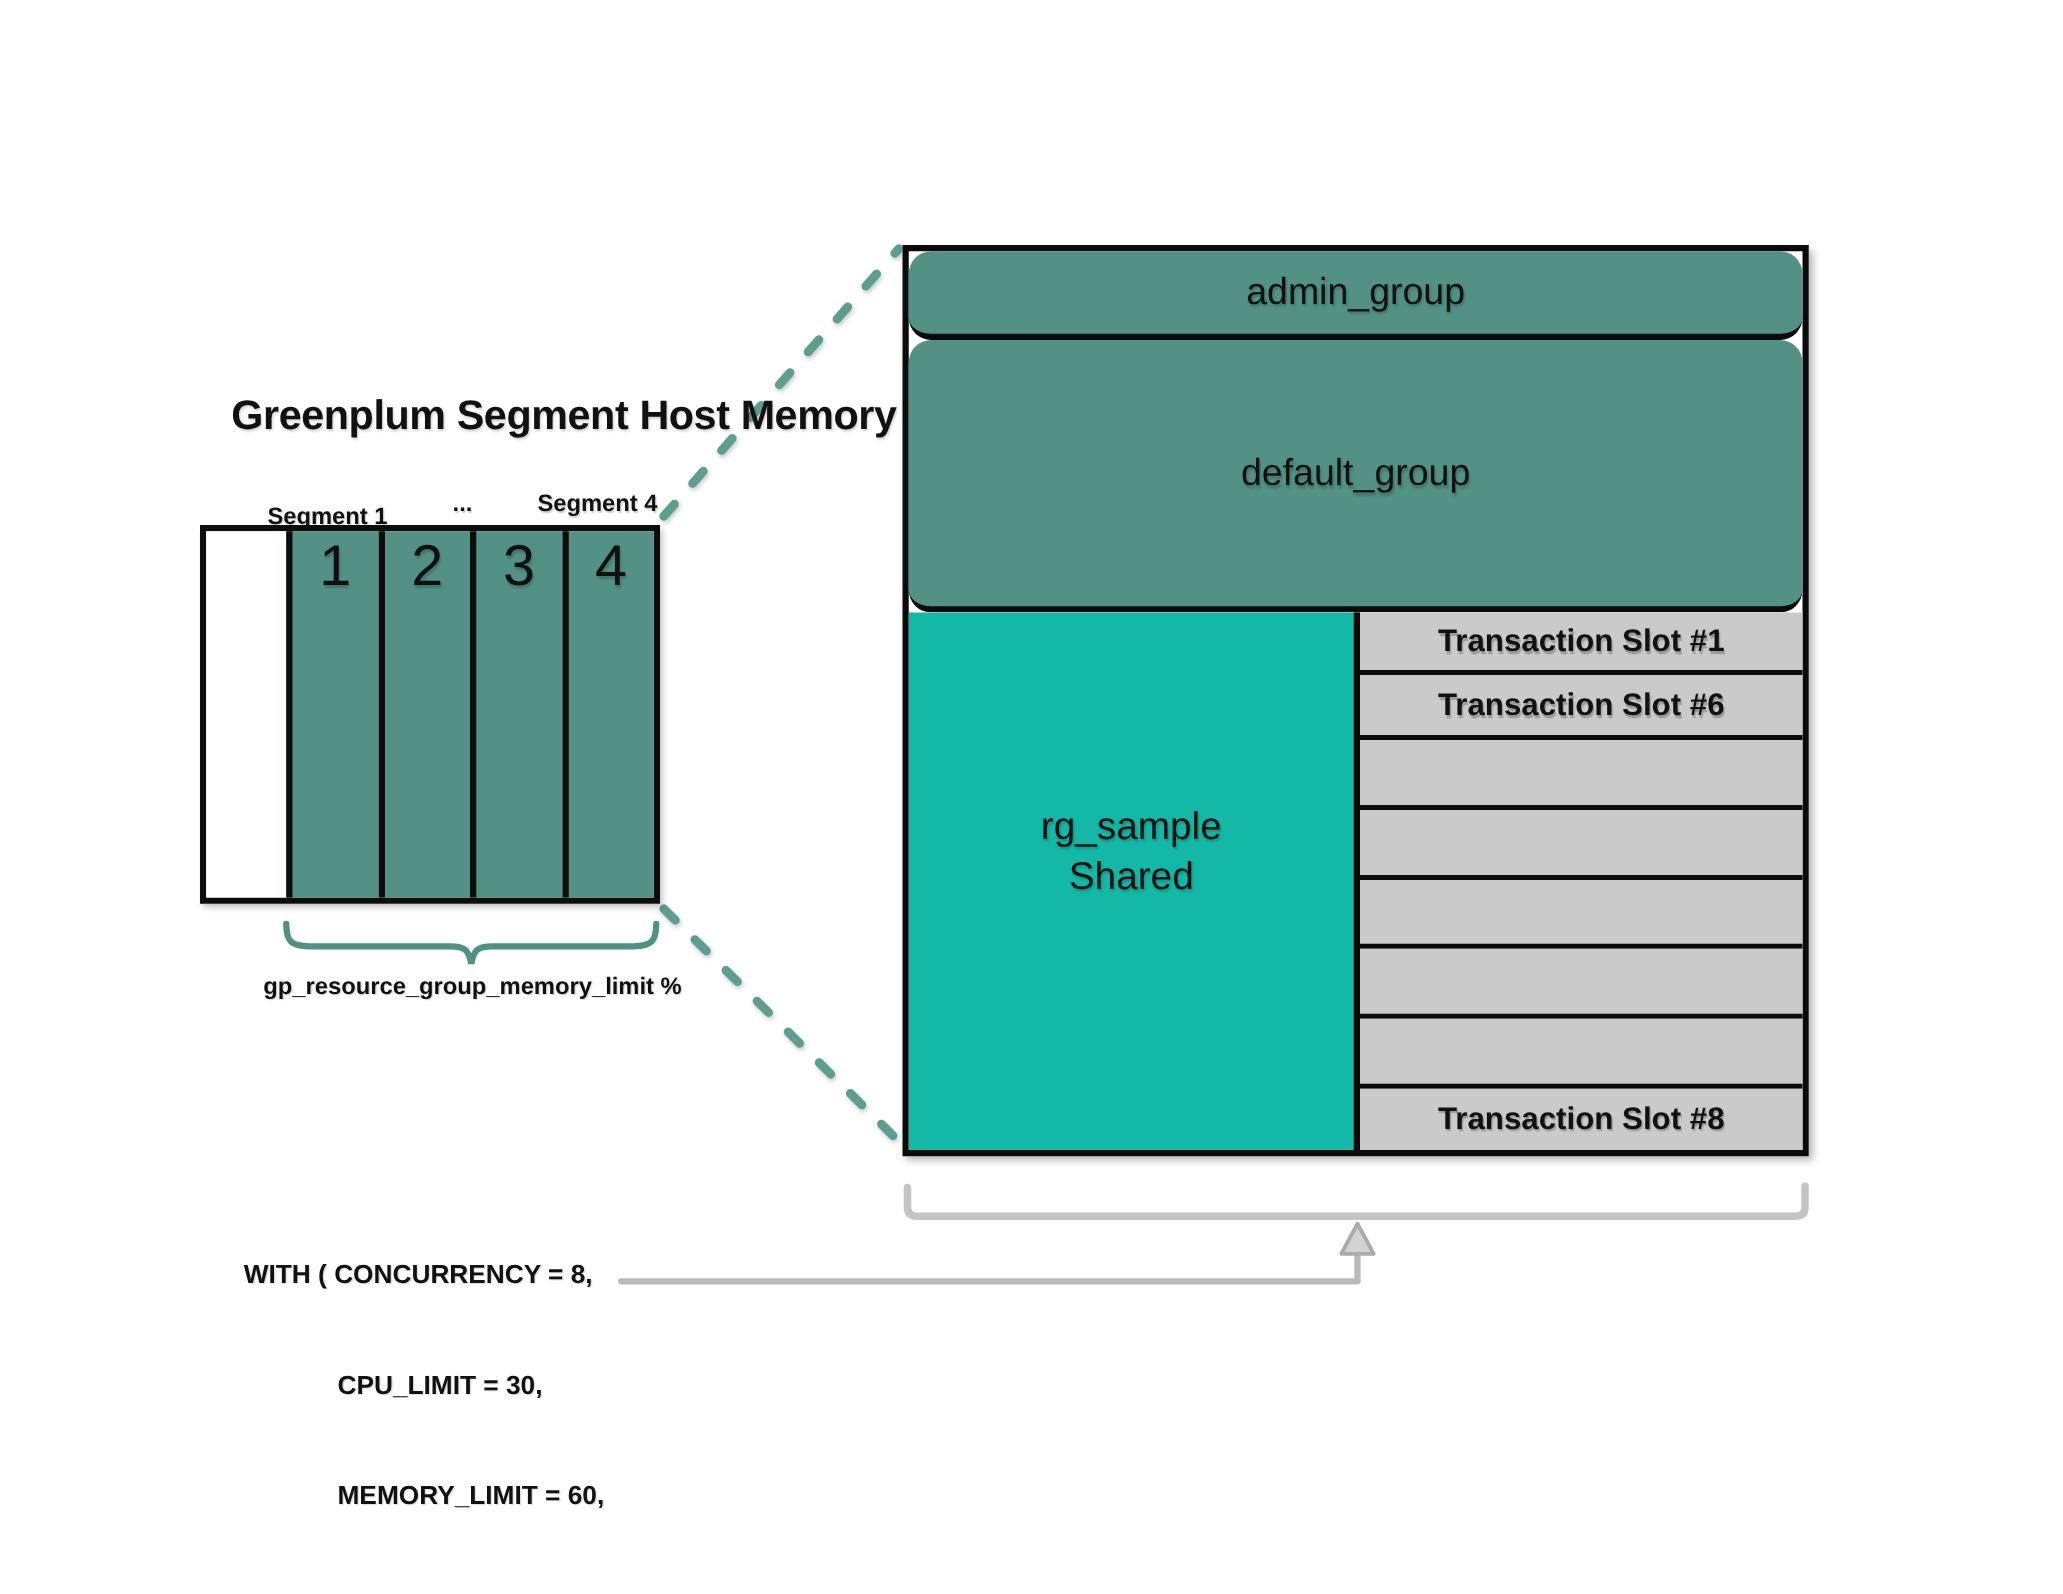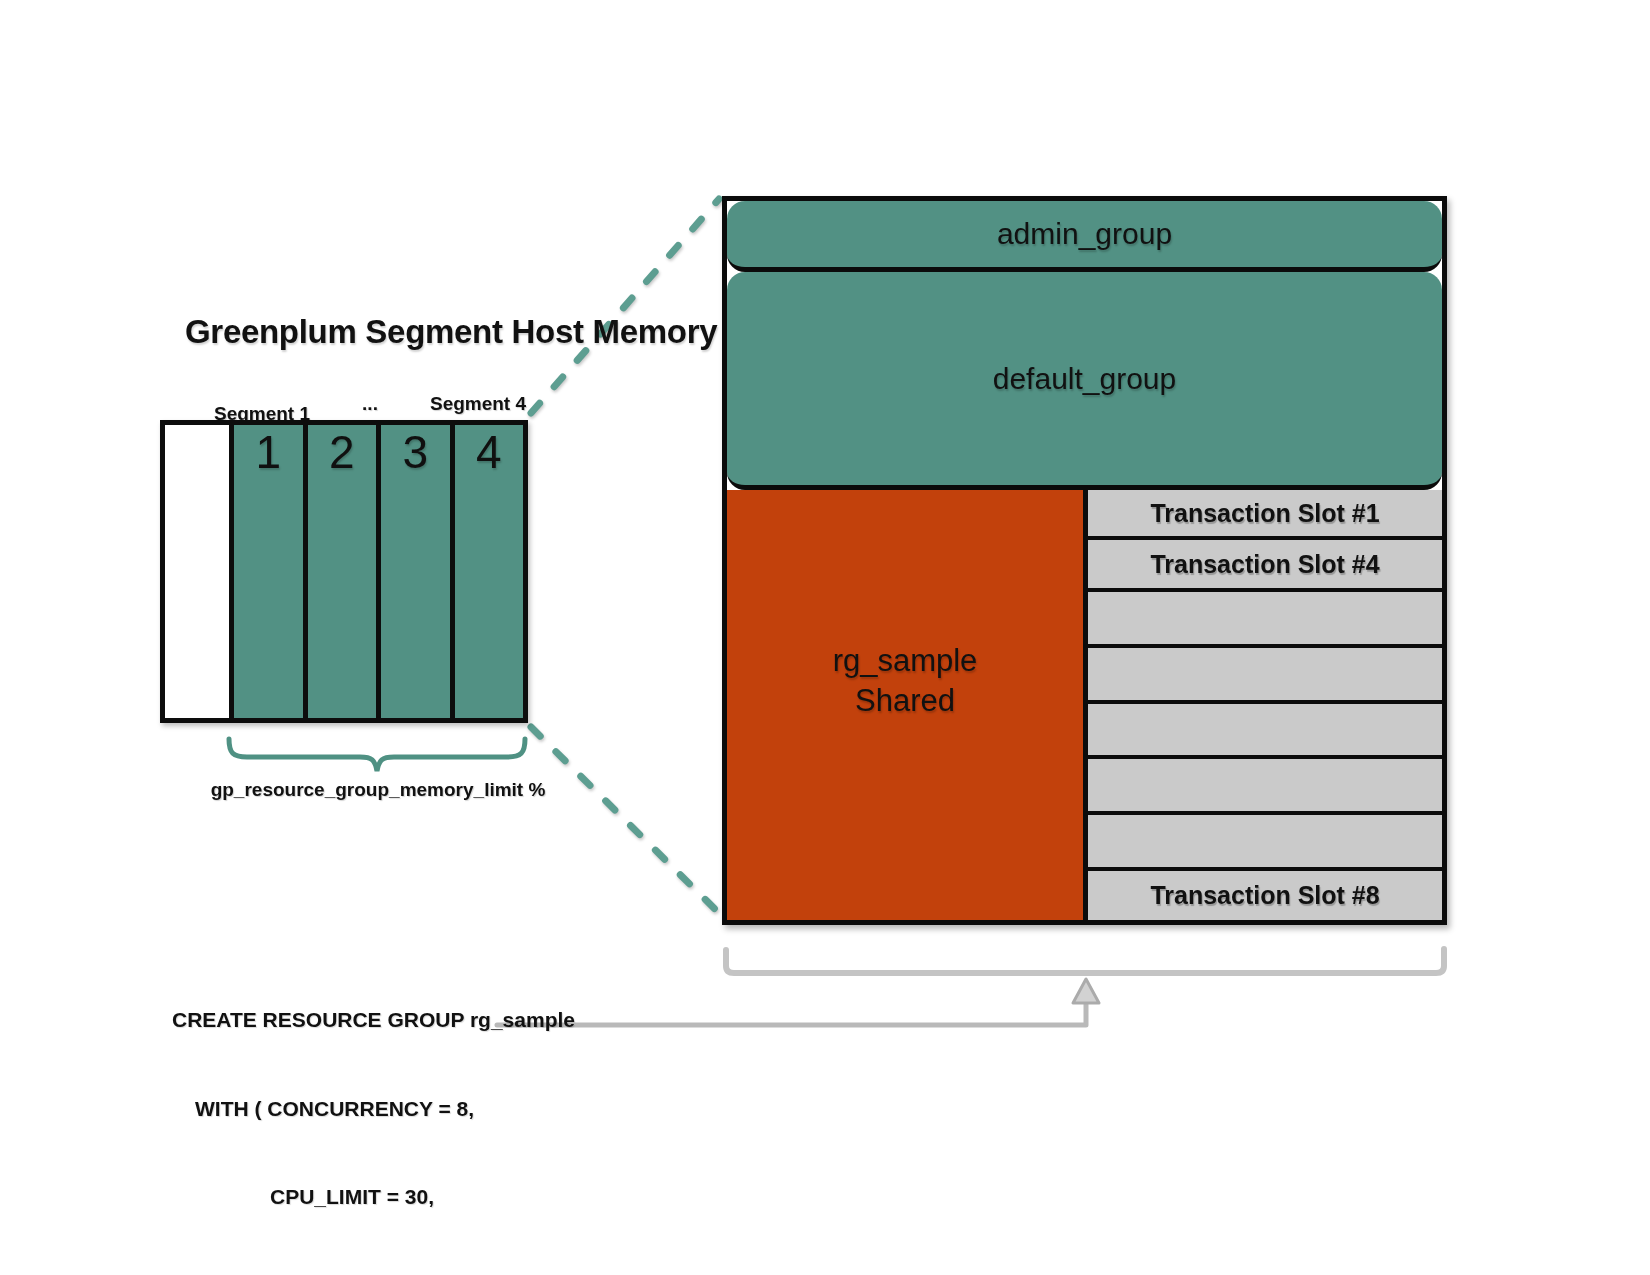--- a/index.html
+++ b/index.html
@@ -102,21 +102,21 @@
     font-size: 30px; font-weight: 400;
     text-shadow: 1px 2px 2px rgba(0,0,0,0.22);
     border-radius: 18px;
   }
   .group-bar.admin { height: 71px; }
   .group-bar.default { height: 218px; }
   .bottom-row { flex: 1; display: flex; min-height: 0; }
   .rg-sample {
     box-sizing: border-box;
     width: 361px;
-    background: #c2410c;
+    background: #14b8a6;
     border-right: 5px solid #0b0b0b;
     display: flex; flex-direction: column;
     align-items: center; justify-content: center;
     padding-bottom: 48px;
     font-size: 31px; font-weight: 400; line-height: 40px;
     text-shadow: 1px 2px 2px rgba(0,0,0,0.22);
   }
   .slots { flex: 1; display: flex; flex-direction: column; min-height: 0; }
   .slot {
     box-sizing: border-box;
@@ -192,32 +192,31 @@
   <div class="segment-box">
     <div class="group-bar admin">admin_group</div>
     <div class="group-bar default">default_group</div>
     <div class="bottom-row">
       <div class="rg-sample">
         <div>rg_sample</div>
         <div>Shared</div>
       </div>
       <div class="slots">
         <div class="slot h1">Transaction Slot #1</div>
-        <div class="slot h2">Transaction Slot #4</div>
+        <div class="slot h2">Transaction Slot #6</div>
         <div class="slot empty"></div>
         <div class="slot empty"></div>
         <div class="slot empty"></div>
         <div class="slot empty"></div>
         <div class="slot empty"></div>
         <div class="slot h8">Transaction Slot #8</div>
       </div>
     </div>
   </div>
 
   <div class="sql">
-    <div class="sql-line">CREATE RESOURCE GROUP rg_sample</div>
     <div class="sql-line ind1">WITH ( CONCURRENCY = 8,</div>
     <div class="sql-line ind2">CPU_LIMIT = 30,</div>
     <div class="sql-line ind2">MEMORY_LIMIT = 60,</div>
     
   </div>
 
 </div>
 
 </body></html>

